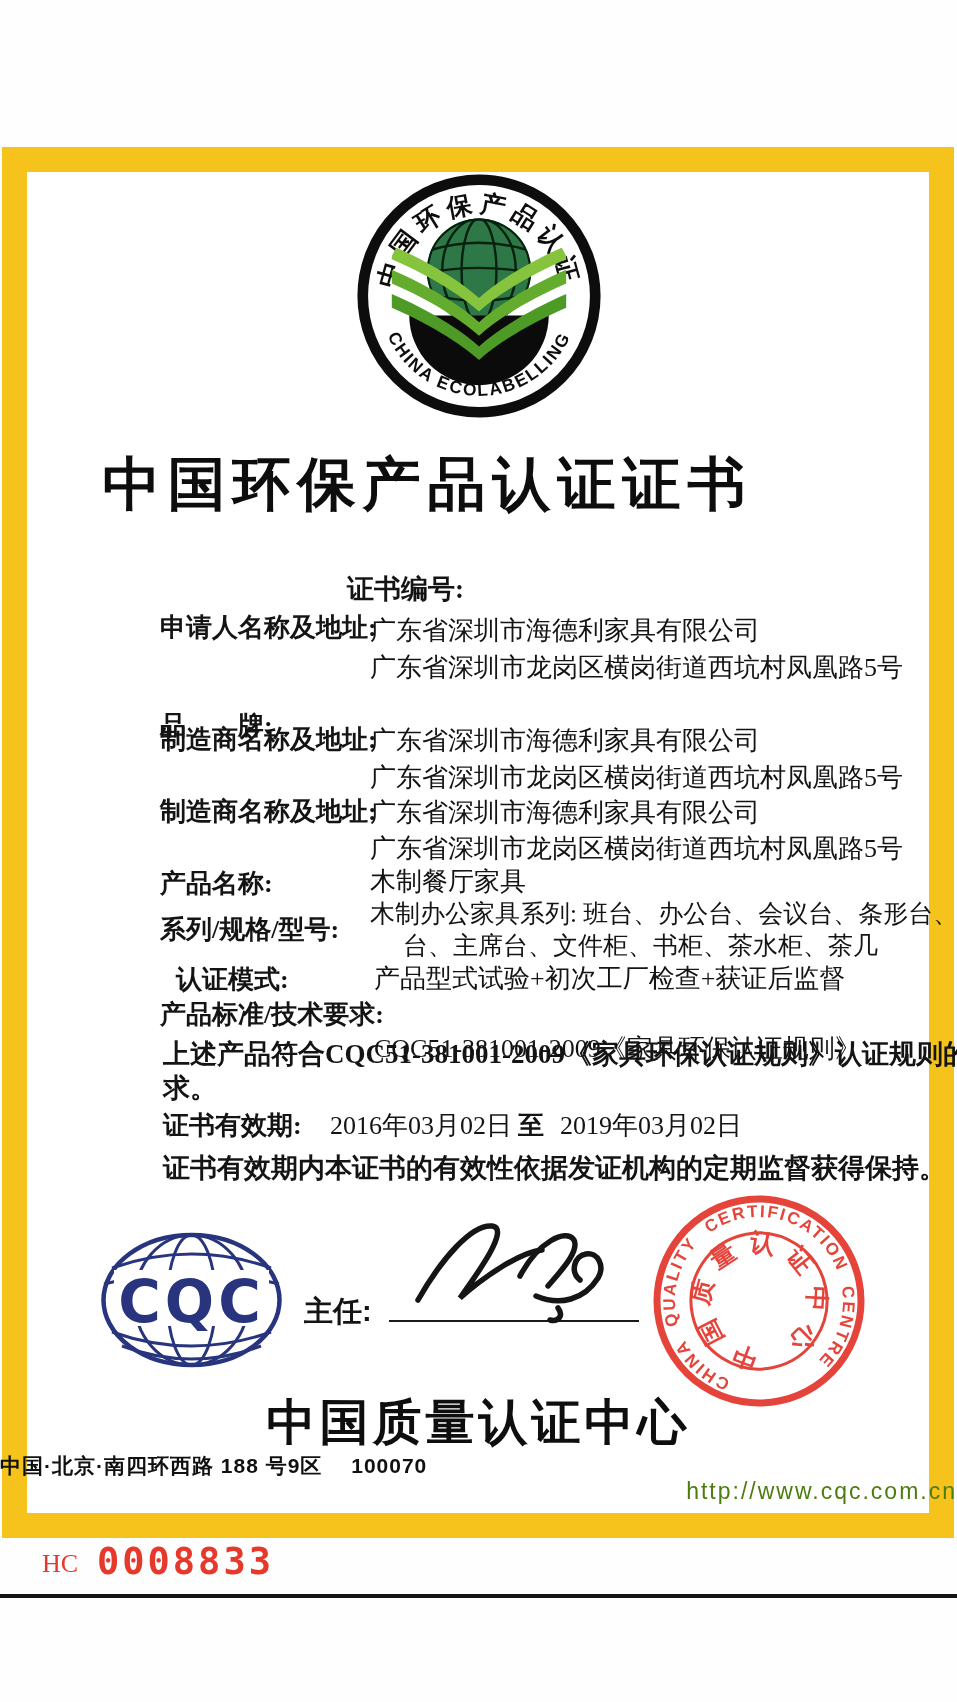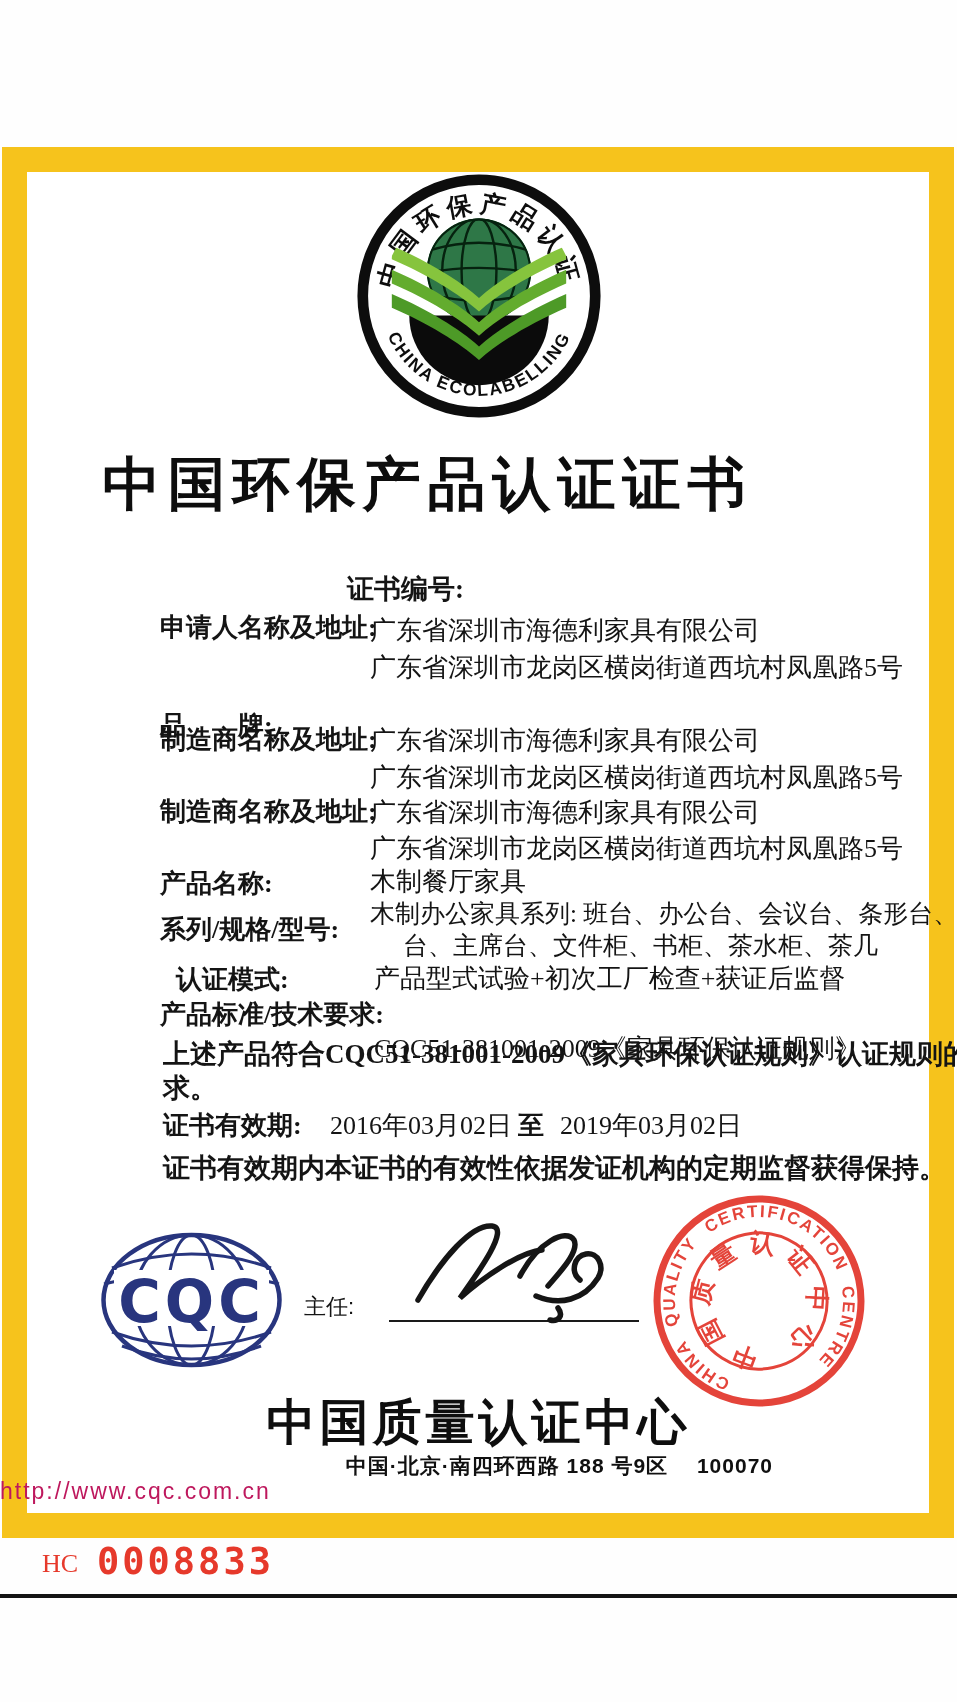--- a/index.html
+++ b/index.html
@@ -10,28 +10,28 @@
   .abs{position:absolute;white-space:nowrap;}
   .label{font-weight:700;font-size:26px;}
   .value{font-size:26px;}
   .cert-title{position:absolute;left:0;top:446px;width:855px;text-align:center;
               font-family:"Liberation Sans",sans-serif;font-weight:700;font-size:58px;
               letter-spacing:7px;color:#0d0d0d;}
   .statement{font-size:27px;font-weight:600;}
   .issuer-name{position:absolute;left:0;top:1390px;width:957px;text-align:center;
                font-family:"Liberation Sans",sans-serif;font-weight:700;font-size:49px;
                letter-spacing:4px;color:#0e0e0e;}
-  .issuer-address{position:absolute;left:0;top:1452px;width:773px;text-align:right;
+  .issuer-address{position:absolute;left:0;top:1452px;width:773px;text-align:left;
                   font-family:"Liberation Sans",sans-serif;font-weight:600;font-size:21px;
                   letter-spacing:1px;color:#101010;}
-  .issuer-url{position:absolute;left:0;top:1478px;width:957px;text-align:left;
+  .issuer-url{position:absolute;left:0;top:1478px;width:957px;text-align:right;
               font-family:"Liberation Sans",sans-serif;font-weight:500;font-size:23px;
-              letter-spacing:2px;color:#be185d;}
+              letter-spacing:2px;color:#4d7c0f;}
   .postcode{margin-left:22px;}
-  .director{font-family:"Liberation Sans",sans-serif;font-weight:400;font-size:22px;}
+  .director{font-family:"Liberation Sans",sans-serif;font-weight:700;font-size:29px;}
   .sig-line{position:absolute;left:389px;top:1320px;width:250px;height:0;
             border-top:2px solid #1a1a1a;}
   .serial-prefix{font-family:"Liberation Serif",serif;font-size:26px;color:#e6392b;}
   .serial-number{font-family:"DejaVu Sans Mono",monospace;font-weight:700;font-size:37px;
                  letter-spacing:3px;color:#e6392b;}
   .scan-edge{position:absolute;left:0;top:1594px;width:957px;height:4px;background:#141414;}
   .stamp{position:absolute;left:648px;top:1190px;width:222px;height:222px;
          transform:rotate(-12deg);opacity:0.93;mix-blend-mode:multiply;}
 </style>
 </head>

